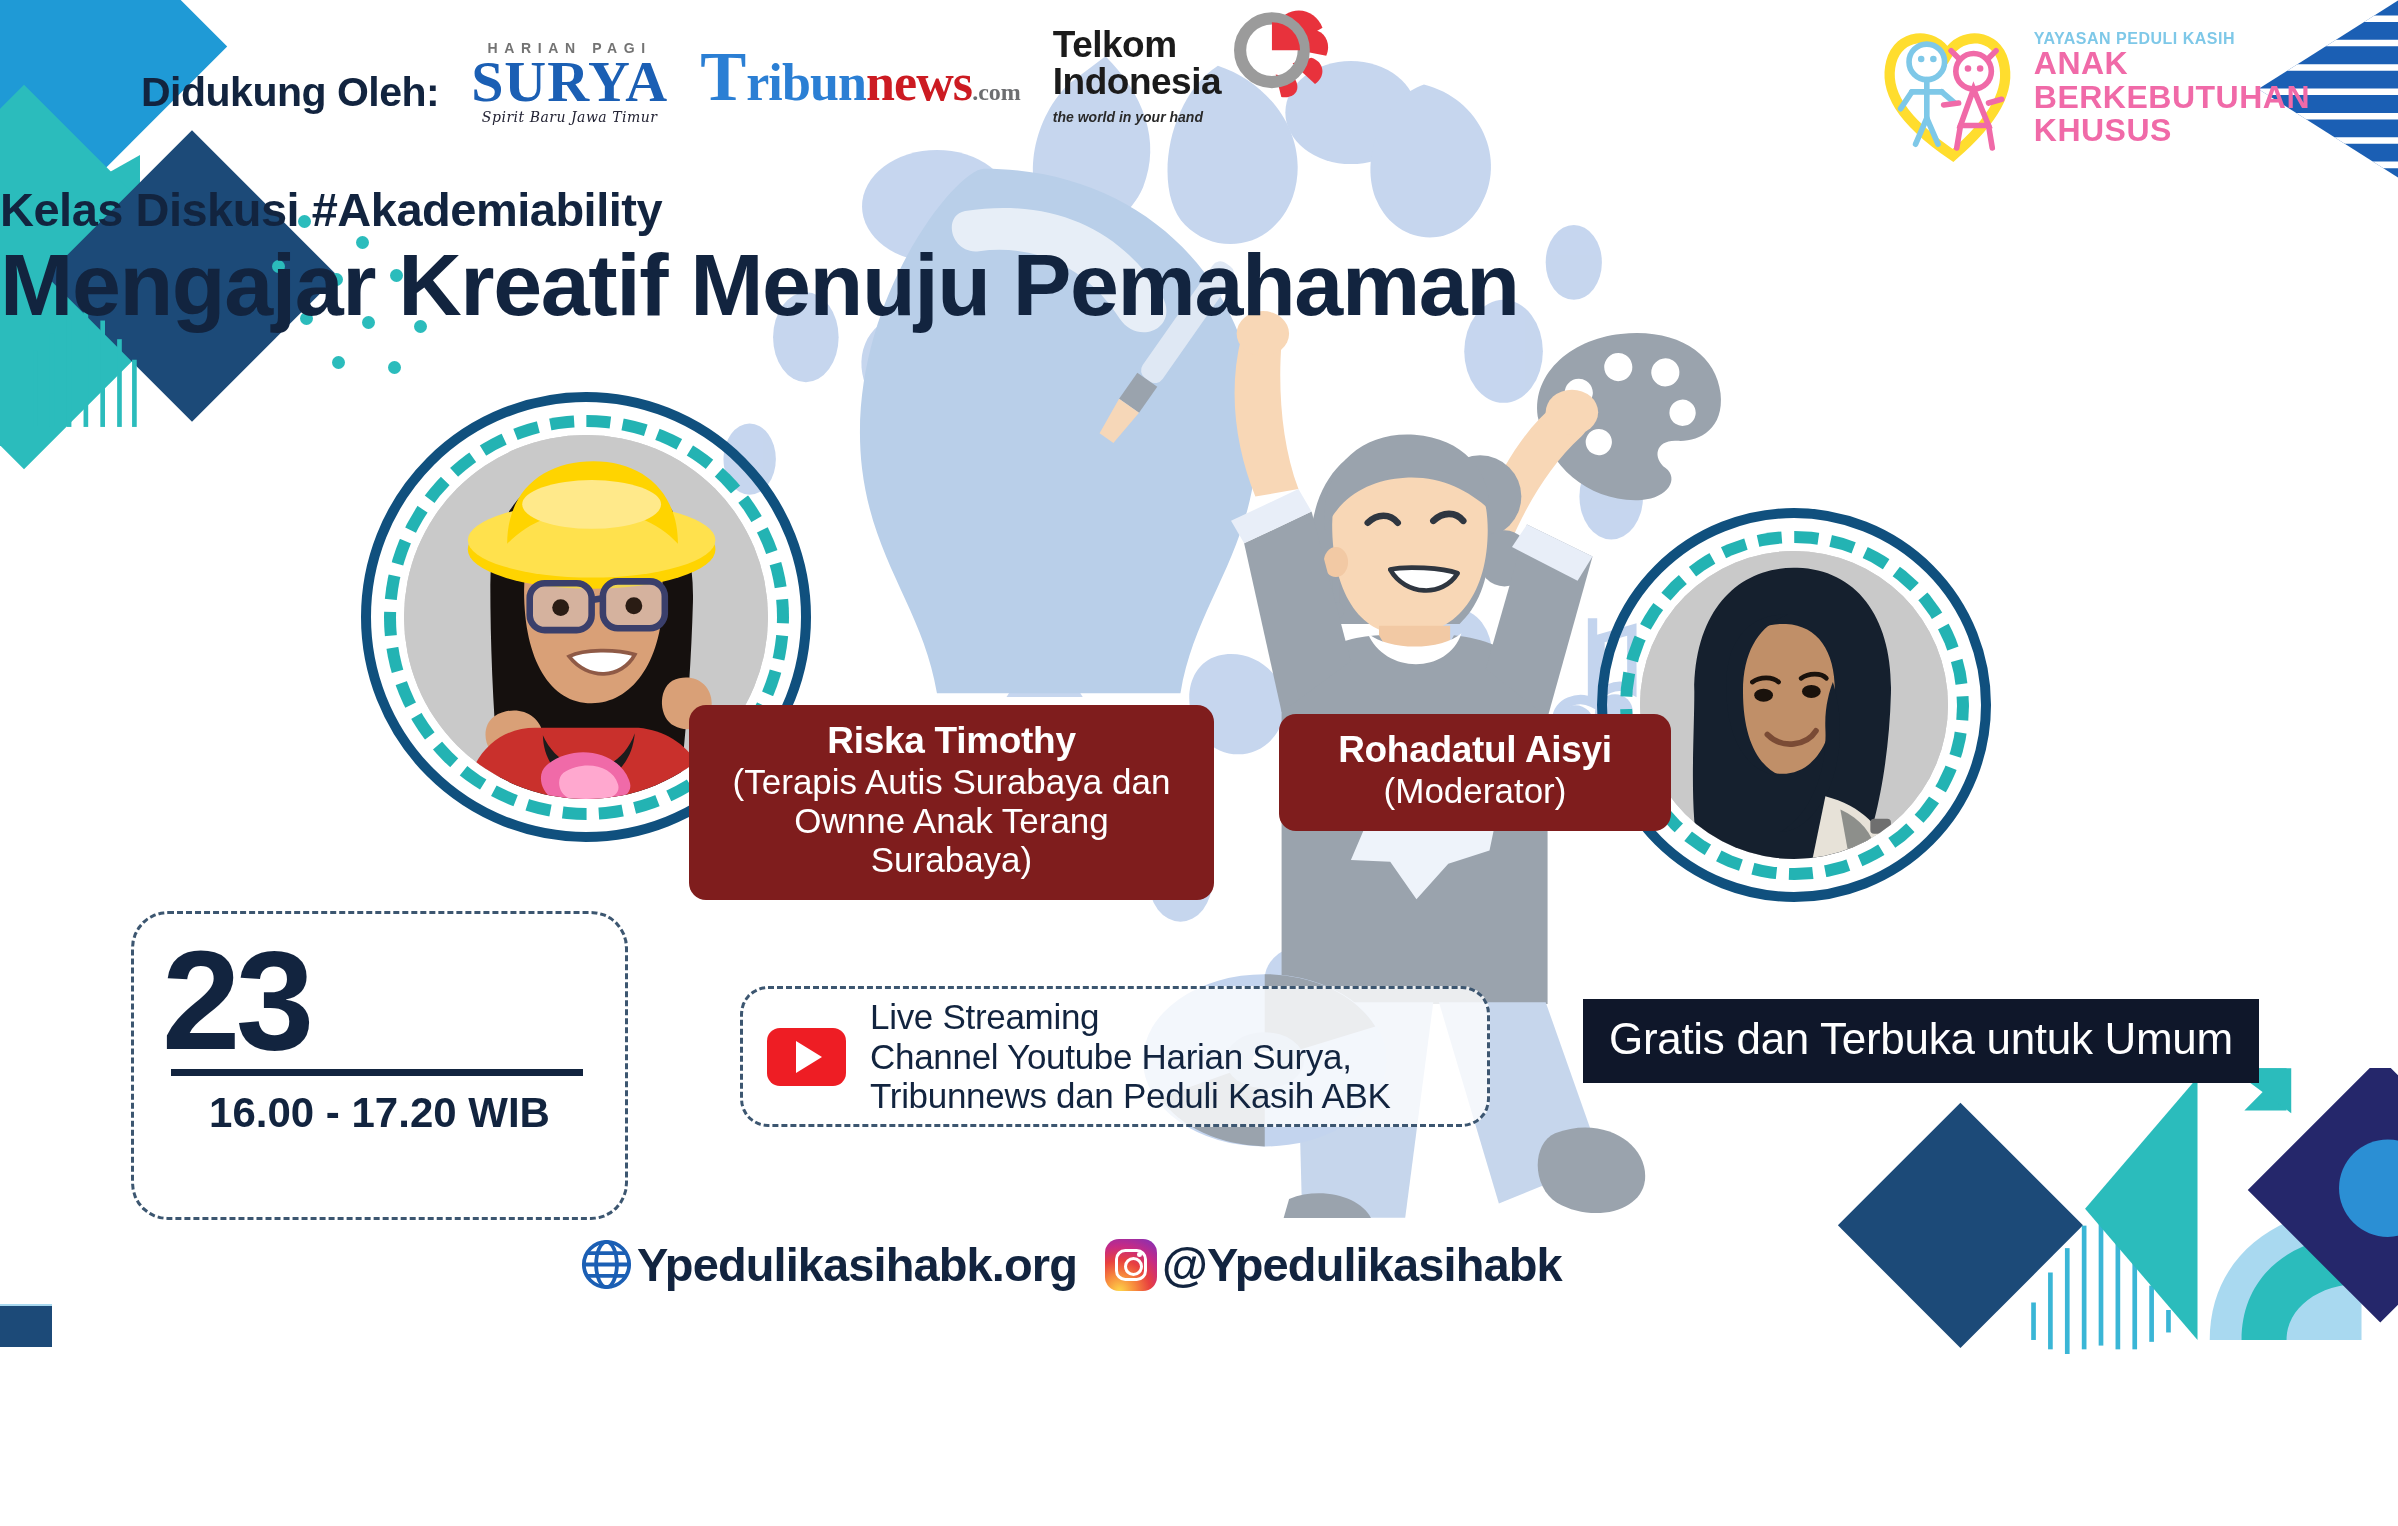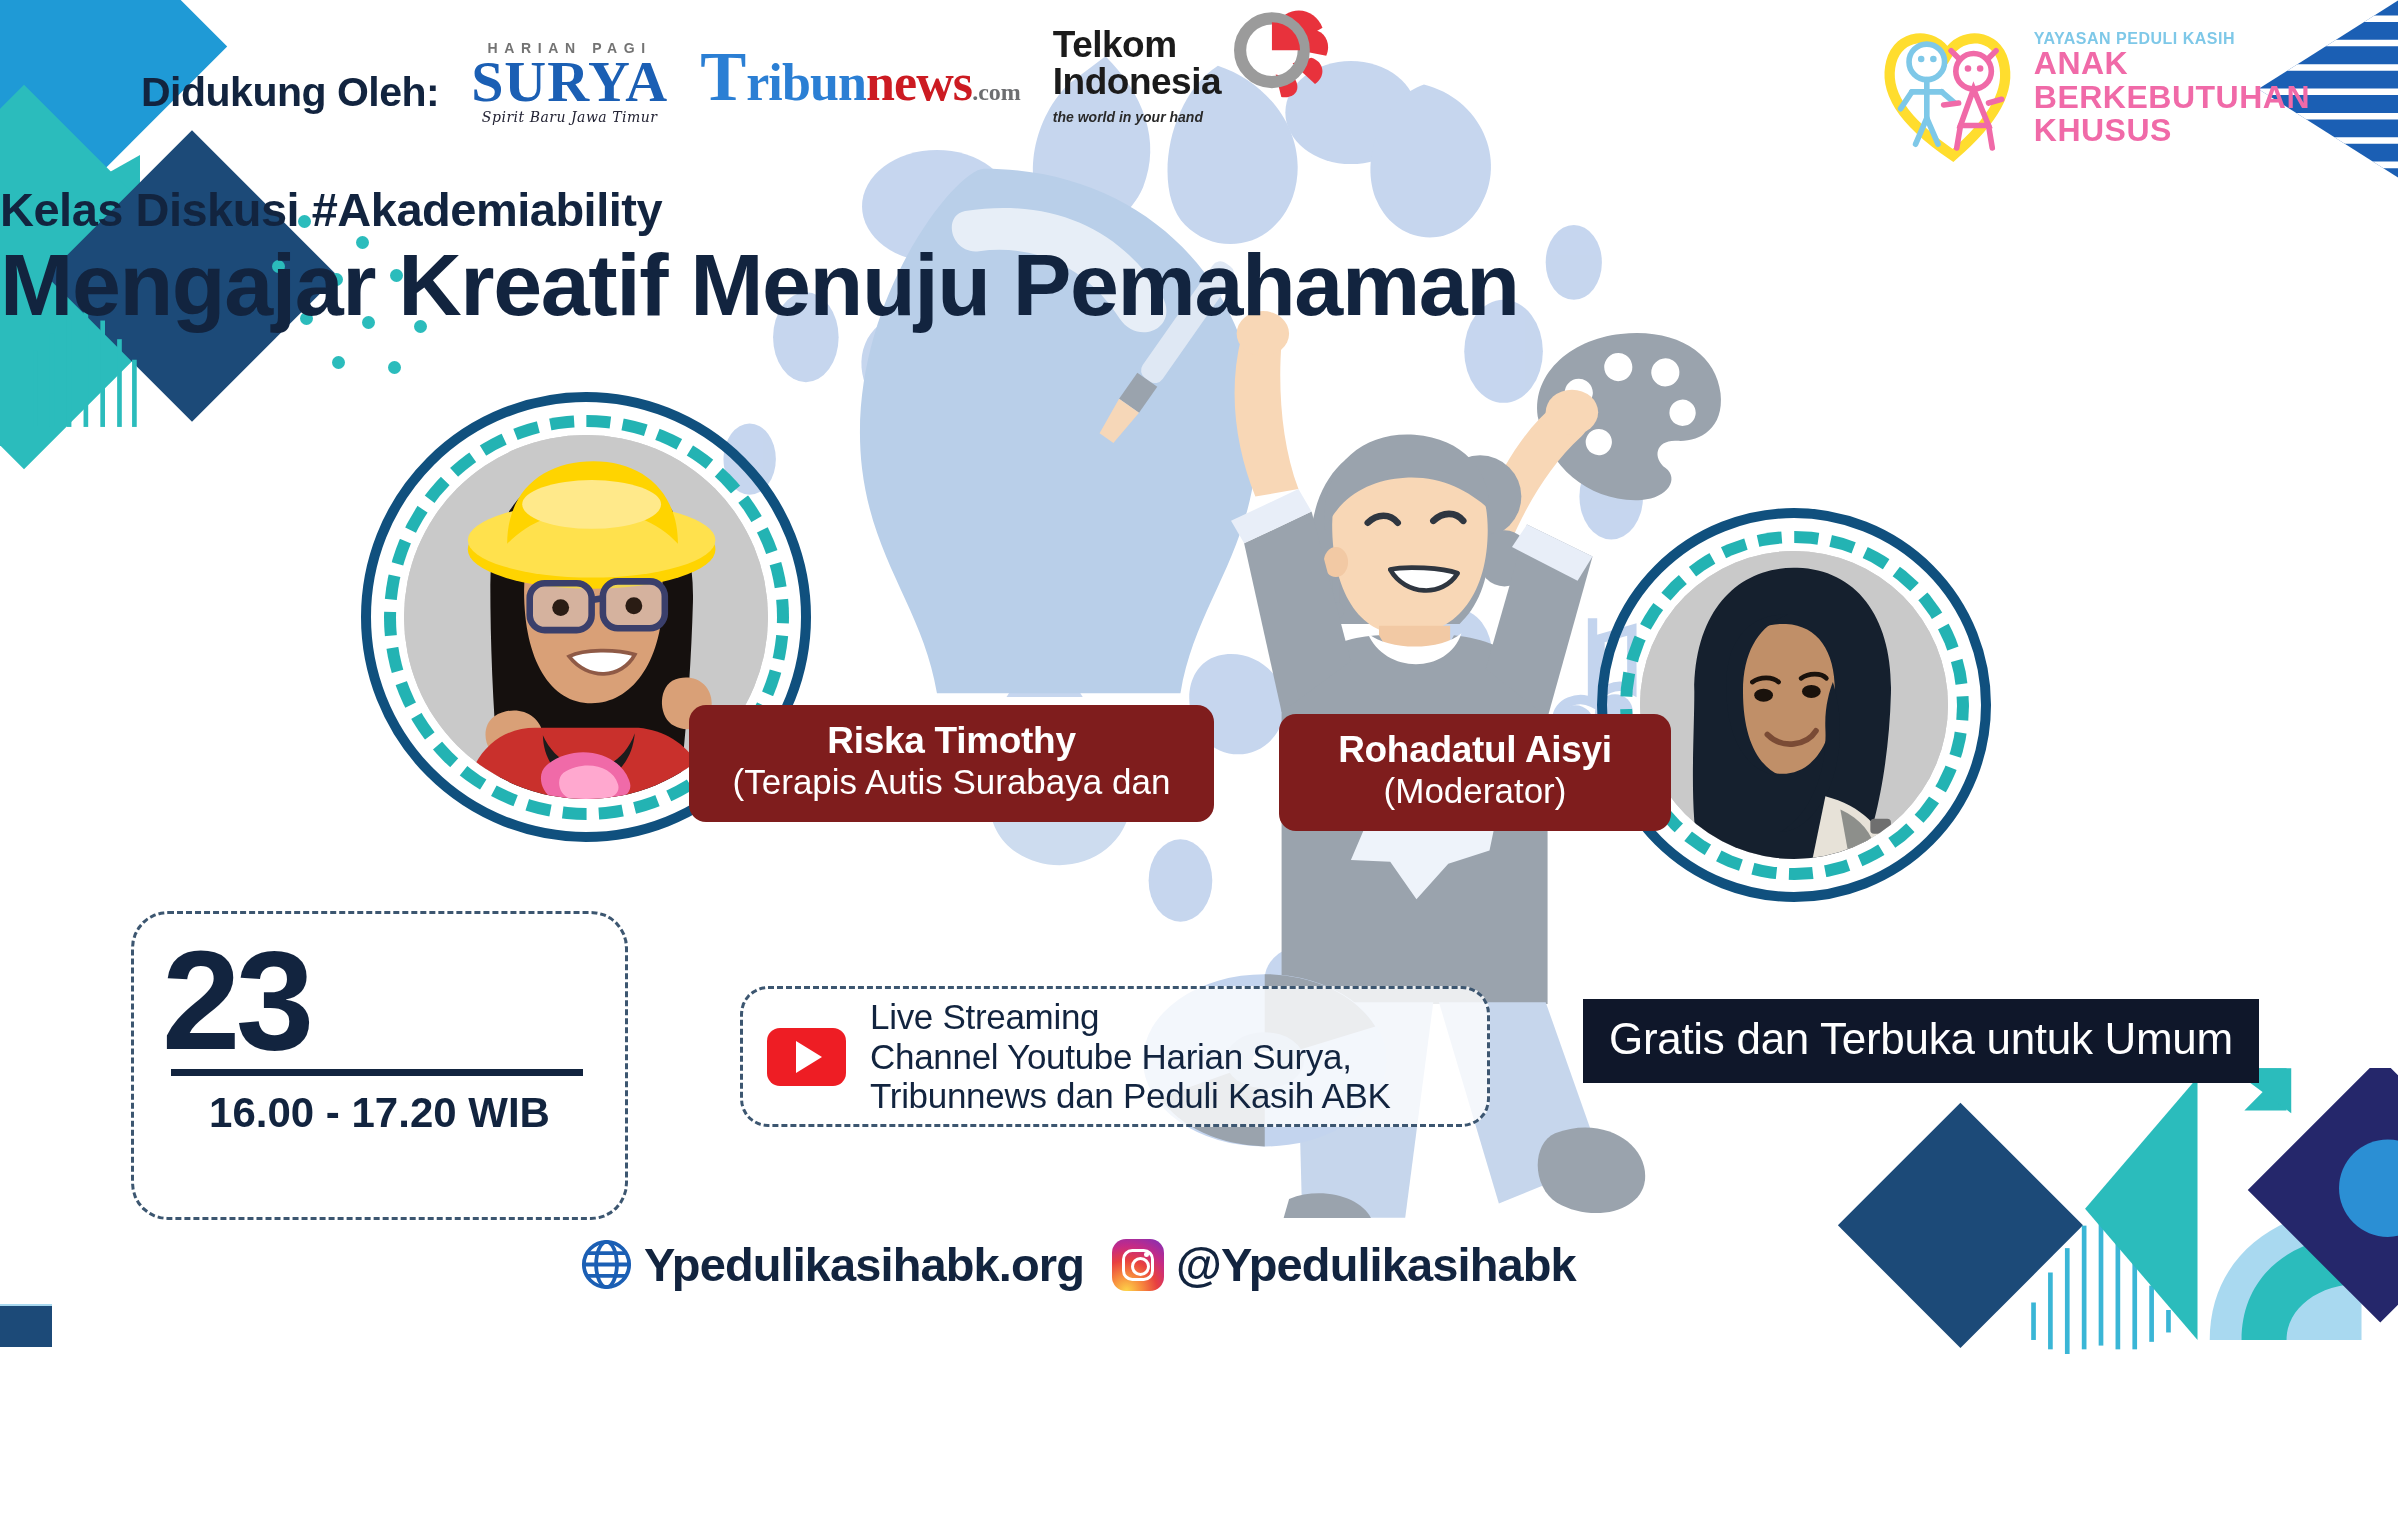--- a/index.html
+++ b/index.html
@@ -147,21 +147,21 @@
     position:absolute; left:1583px; top:999px; z-index:35;
     background:#0f172a; color:#fff;
     font-size:44px; padding: 15px 26px 19px; letter-spacing:-0.3px;
   }
 
   
   #contact {
     position:absolute; left:581px; top:1237px; z-index:35;
     display:flex; align-items:center; gap:28px;
   }
-  .contact-item { display:flex; align-items:center; gap:12px; }
+  .contact-item { display:flex; align-items:center; gap:5px; }
   .contact-item .label {
     font-size: 47px; font-weight:bold; color:#12243f; letter-spacing:-0.9px;
   }
   .globe { width:51px; height:51px; }
   .ig {
     width:52px;height:52px;border-radius:14px;
     background: radial-gradient(circle at 28% 100%, #fdd549 0%, #f7893d 25%, #e8403f 48%, #c62a85 70%, #7a31bd 100%);
     display:flex;align-items:center;justify-content:center;
   }
   .ig-inner { width:32px;height:32px;border:3.7px solid #fff;border-radius:10.3px;position:relative; }
@@ -508,20 +508,21 @@
         <path d="M198 262 C236 272 262 296 266 330 L184 330 Z" fill="#e7e2d8"></path>
         <path d="M214 276 C236 286 248 302 252 320 L222 320 Z" fill="#8d8f8b"></path>
         <rect x="246" y="286" width="22" height="16" rx="4" fill="#6f6f6f"></rect>
       </svg>
     </div>
   </div>
 
   <div class="name-box" style="left:689px; top:705px; width:525px;">
     <div class="nm">Riska Timothy</div>
     <div class="rl">(Terapis Autis Surabaya dan</div>
+    <div class="rl">Ownne Anak Terang Surabaya)</div>
   </div>
 
   <div class="name-box" style="left:1279px; top:714px; width:392px;">
     <div class="nm">Rohadatul Aisyi</div>
     <div class="rl">(Moderator)</div>
   </div>
 
   <div id="date-box">
     <div class="date-row">
       <span class="day-num">23</span>

